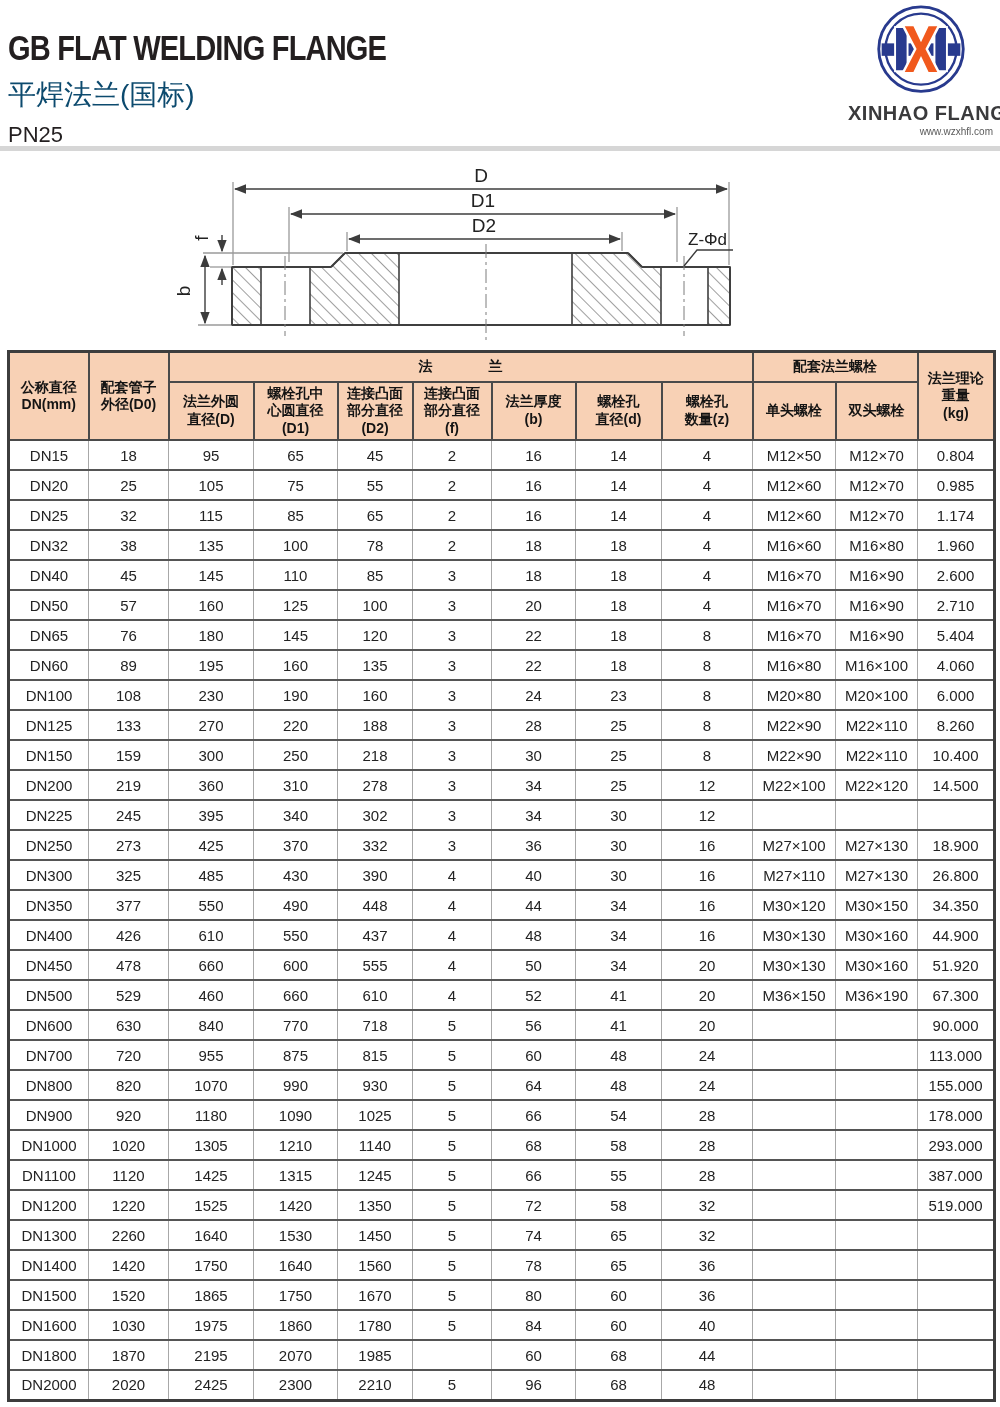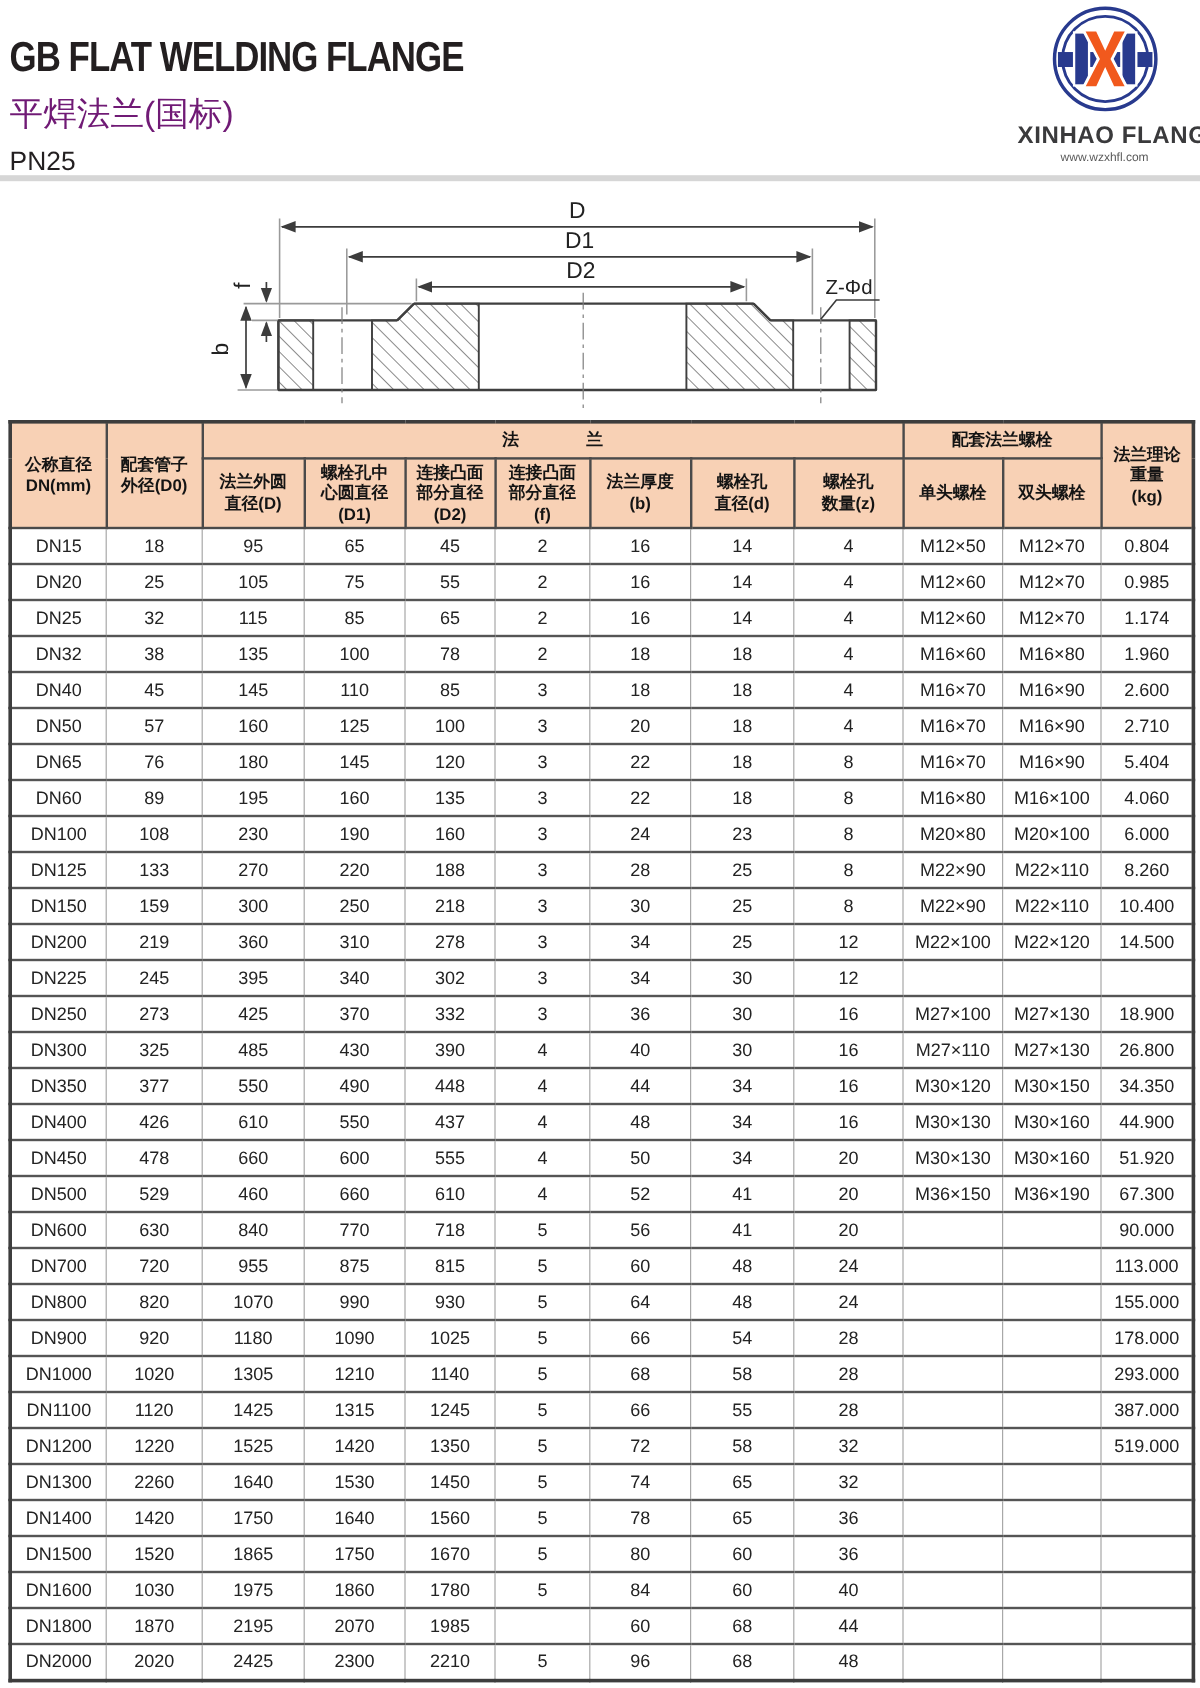--- a/index.html
+++ b/index.html
@@ -8,27 +8,27 @@
     position:relative; width:1000px; height:1407px;
     font-family:"Liberation Sans","DejaVu Sans",sans-serif;
     color:#1d1d1d; overflow:hidden;
   }
   
   .page-header { position:absolute; left:8px; top:16px; width:700px;margin-top:12px; }
   .title {
     font-size:35px; font-weight:700; color:#231f20; letter-spacing:-1px;
     transform:scaleX(0.83); transform-origin:left center; white-space:nowrap;
   }
-  .subtitle { font-size:28px; font-weight:500; color:#701a75; margin-top:8px; }
+  .subtitle { font-size:28px; font-weight:500; color:#0c4a6e; margin-top:8px; }
   .pn { font-size:22px; font-weight:400; color:#231f20; margin-top:8px; }
 
   .logo-box { position:absolute; left:848px; top:4px; width:145px; text-align:center; }
   .logo-mark { width:96px; height:96px; margin:0 auto; display:block; }
   .logo-name { font-size:20px; font-weight:700; color:#3a3a3c; letter-spacing:0.5px; margin-top:2px; white-space:nowrap; }
-  .logo-site { font-size:10px; color:#5a5a5a; margin-top:1px; }
+  .logo-site { font-size:10px; color:#5a5a5a; margin-top:1px;text-align:right; }
 
   .divider-bar { position:absolute; left:0; top:146px; width:1000px; height:5px; background:#d6d6d6; }
 
   
   .diagram { position:absolute; left:0; top:150px; width:1000px; height:198px; }
 
   
   table.spec {
     position:absolute; left:7px; top:350px; width:986px;
     border-collapse:collapse; table-layout:fixed;

